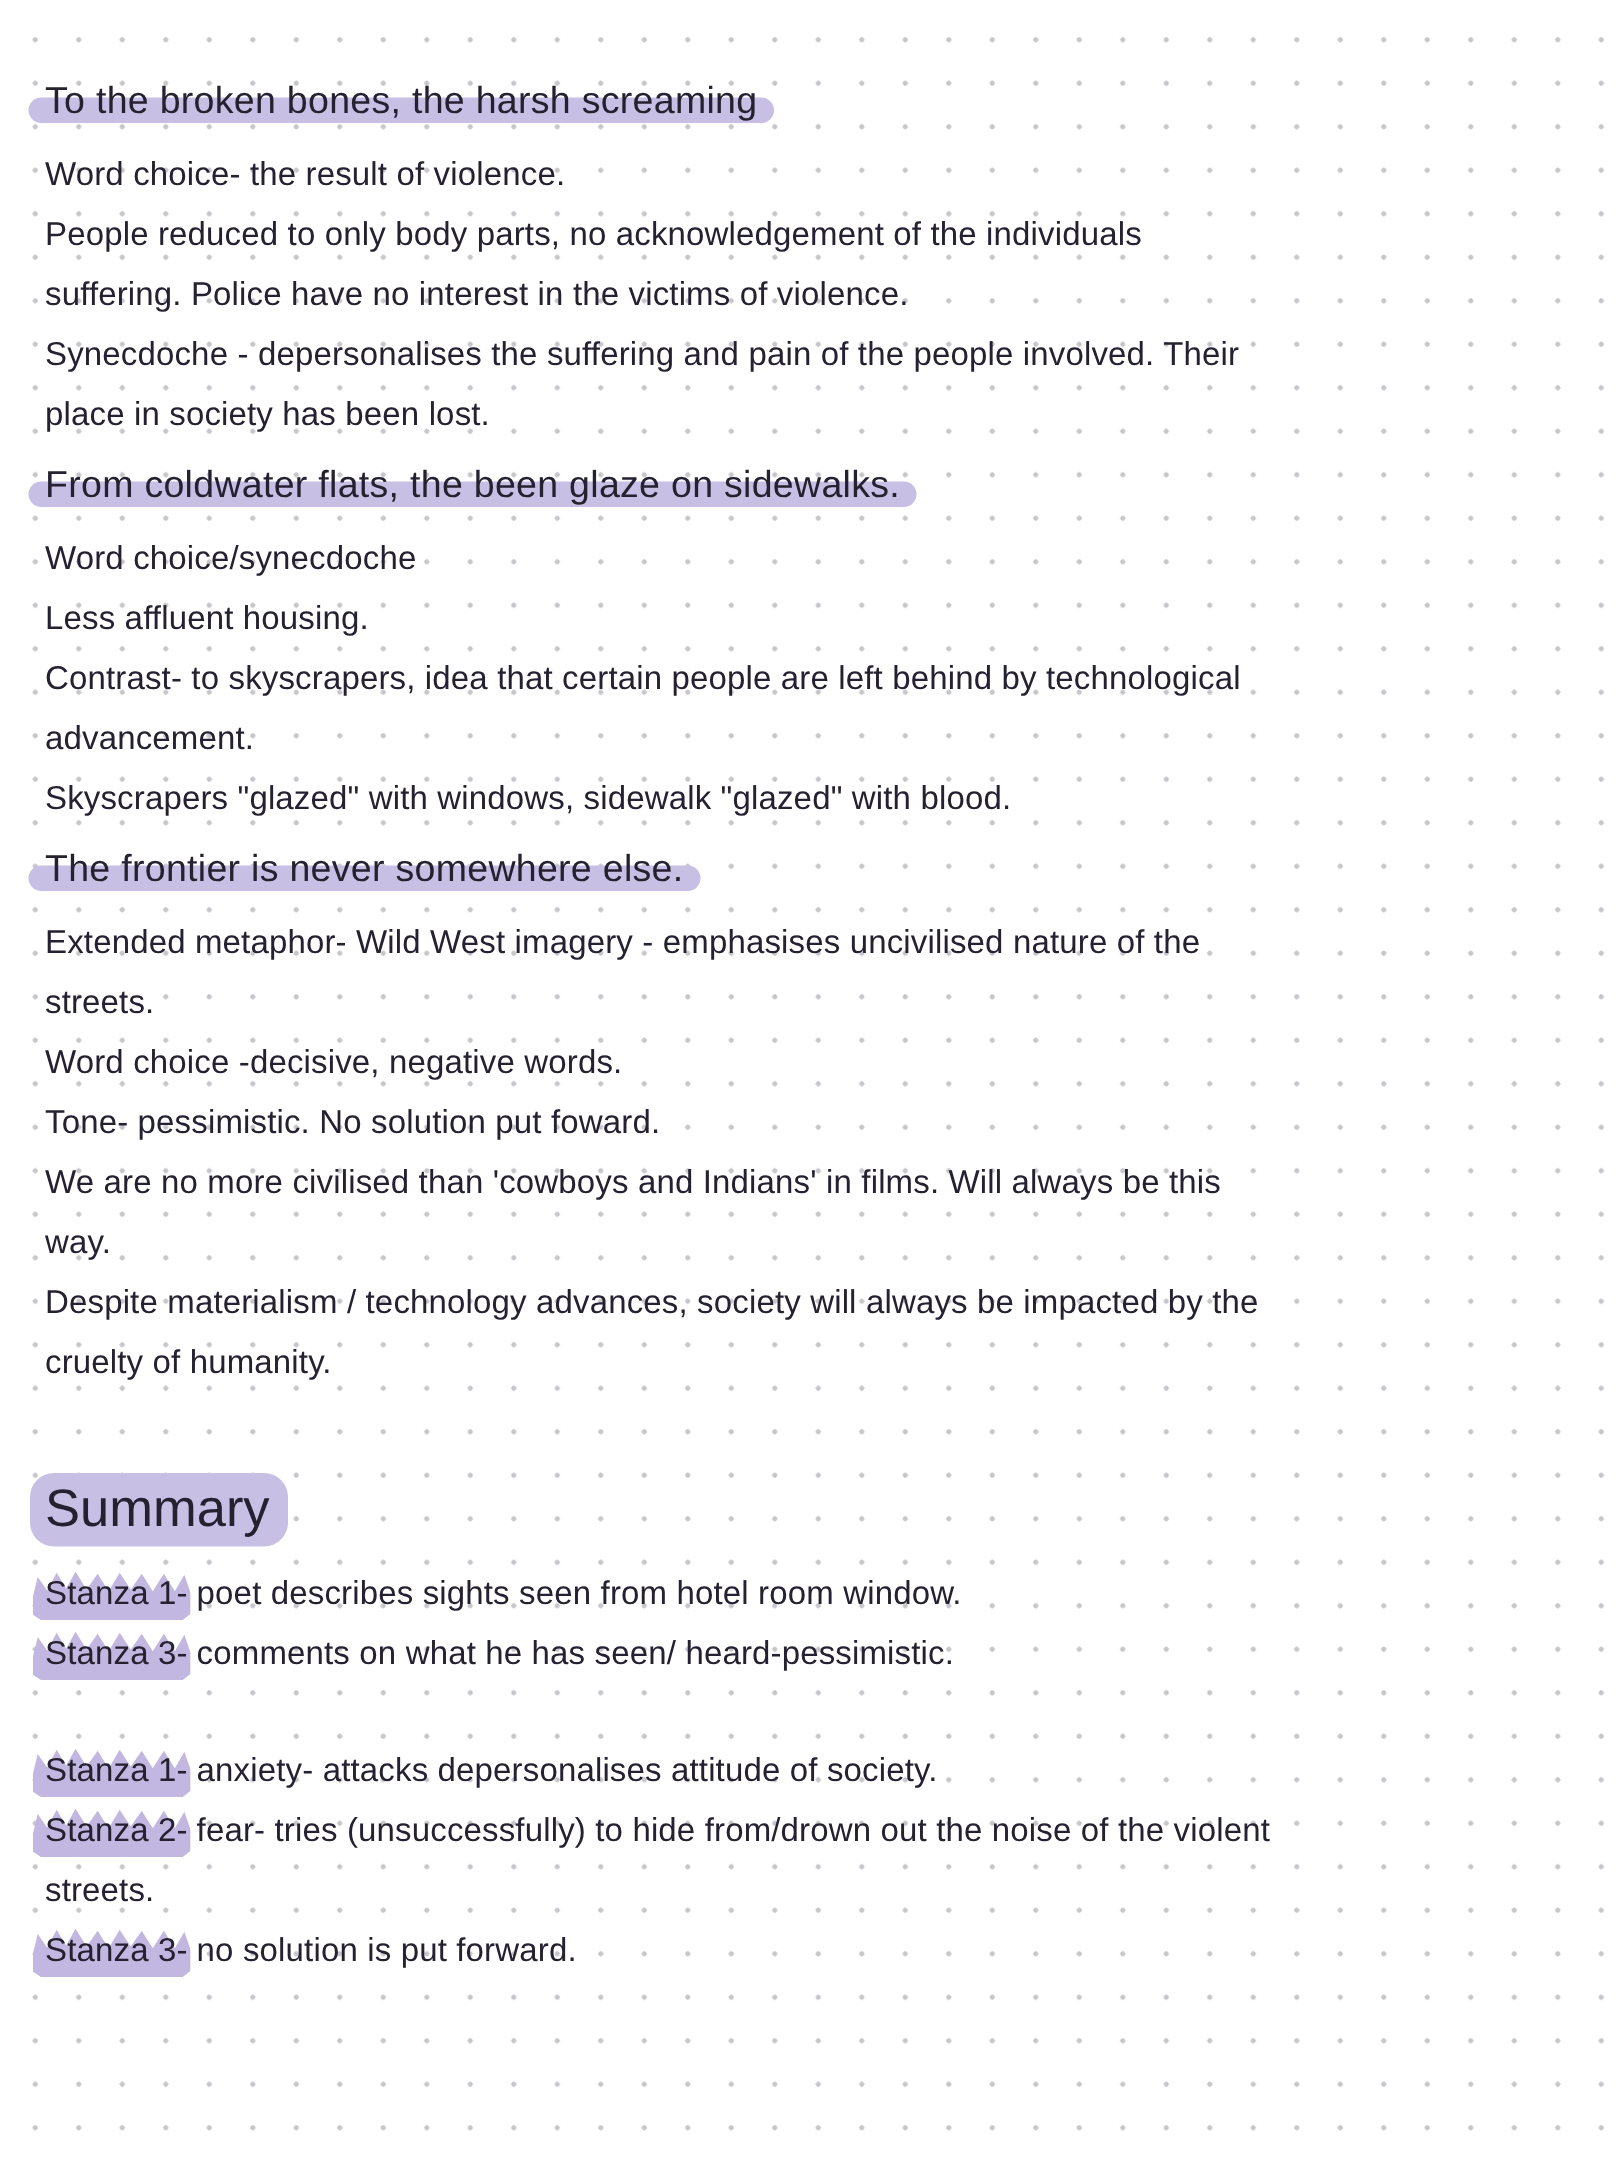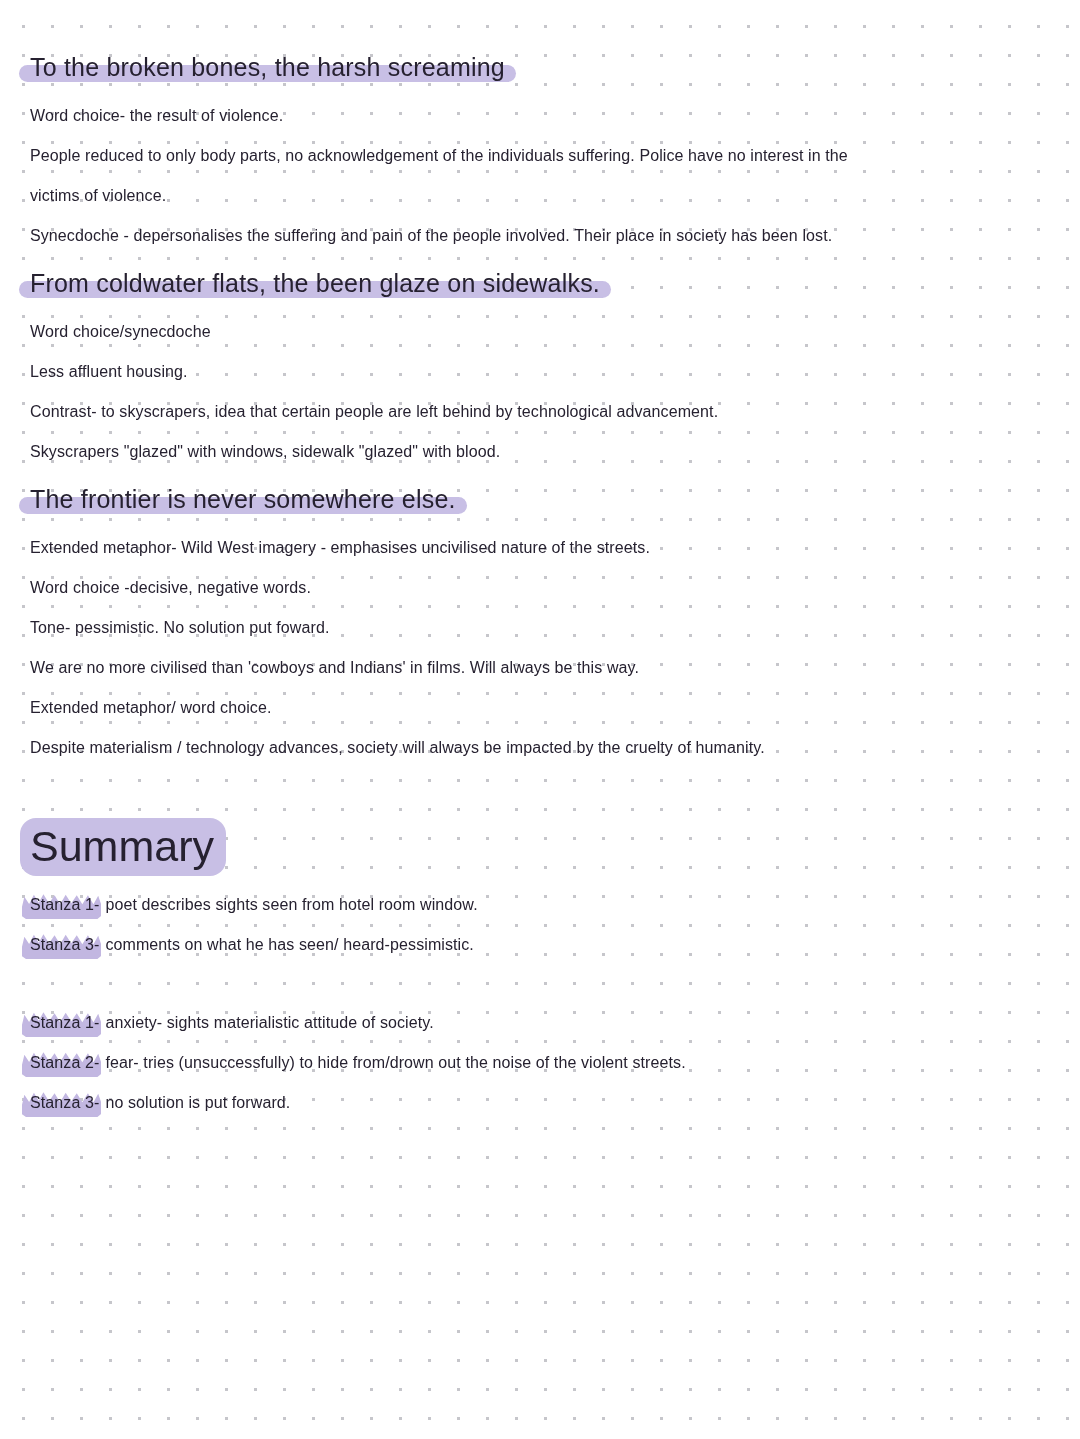--- a/index.html
+++ b/index.html
@@ -30,32 +30,32 @@
     content: "";
     position: absolute;
     inset: 42% -11px -4% -11px;
     background: #c8bfe5;
     border-radius: 12px;
     z-index: -1;
   }
 
   .note {
     margin: 0;
-    font-size: 16px;
+    font-size: 22px;
     line-height: 40px;
     max-width: 1010px;
     letter-spacing: 0.1px;
   }
 
   
   .summary-heading { margin: 52px 0 6px 0; font-weight: 500; line-height: 52px; }
   .hl-blob {
     position: relative;
     z-index: 0;
-    font-size: 43px;
+    font-size: 35px;
     margin-top: 30px;
   }
   .hl-blob::after {
     content: "";
     position: absolute;
     inset: -4px -12px -6px -10px;
     background: #c8bfe5;
     border-radius: 16px;
     z-index: -1;
   }
@@ -108,32 +108,31 @@
     <div class="quote-row">
       <span class="quote">The frontier is never somewhere else.</span>
     </div>
     <p class="note">Extended metaphor- Wild West imagery - emphasises uncivilised nature of the streets.</p>
     <p class="note">Word choice -decisive, negative words.</p>
     <p class="note">Tone- pessimistic. No solution put foward.</p>
     <p class="note">We are no more civilised than 'cowboys and Indians' in films. Will always be this way.</p>
   </section>
 
   <section>
-    <p class="note">Extended metaphor/ word choice.</p>
     <p class="note">Despite materialism / technology advances, society will always be impacted by the cruelty of humanity.</p>
   </section>
 
   <h2 class="summary-heading">
     <span class="hl-blob">Summary</span>
   </h2>
 
   <section>
     <p class="note"><span class="hl-scribble">Stanza 1-</span><span>poet describes sights seen from hotel room window.</span></p>
     <p class="note"><span class="hl-scribble">Stanza 3-</span><span>comments on what he has seen/ heard-pessimistic.</span></p>
   </section>
 
   <section class="theme-group">
-    <p class="note"><span class="hl-scribble">Stanza 1-</span><span>anxiety- sights materialistic attitude of society.</span></p>
+    <p class="note"><span class="hl-scribble">Stanza 1-</span><span>anxiety- attacks depersonalises attitude of society.</span></p>
     <p class="note"><span class="hl-scribble">Stanza 2-</span><span>fear- tries (unsuccessfully) to hide from/drown out the noise of the violent streets.</span></p>
     <p class="note"><span class="hl-scribble">Stanza 3-</span><span>no solution is put forward.</span></p>
   </section>
 
 </div>
 
 </body></html>

